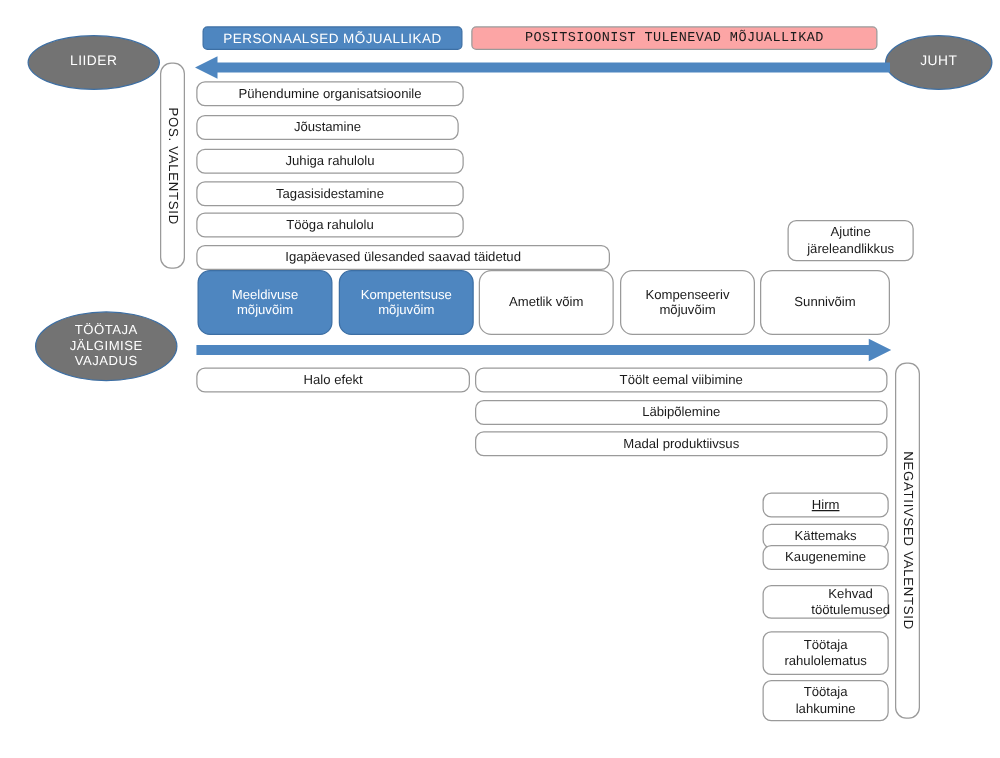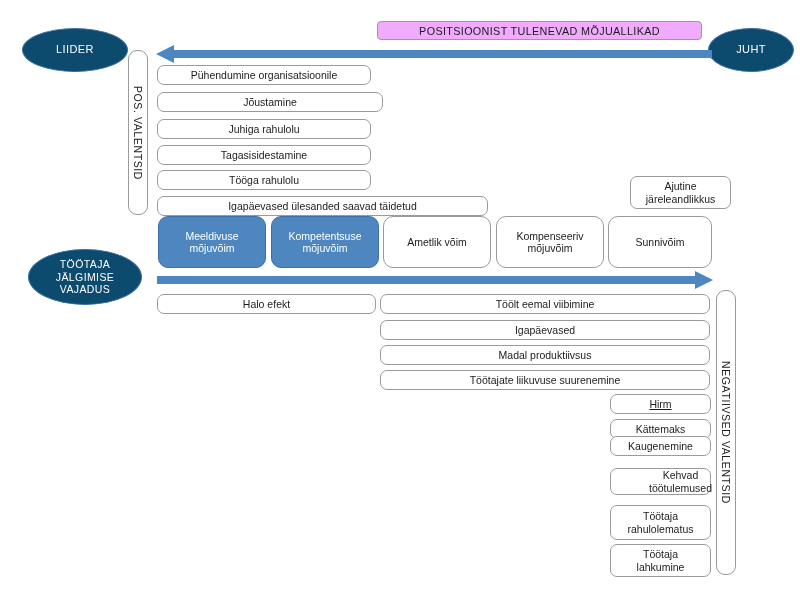--- a/index.html
+++ b/index.html
@@ -37,21 +37,21 @@
     background: #4e86c0;
     border: 1px solid #3d6fa4;
     color: #ffffff;
   }
   .box.r10 { border-radius: 10px; }
 
   
   .ellipse {
     position: absolute;
     box-sizing: border-box;
-    background: #0c4a6e;
+    background: #737373;
     border: 1px solid #3d6fa4;
     border-radius: 50%;
     color: #ffffff;
     display: flex;
     align-items: center;
     justify-content: center;
     text-align: center;
     font-size: 11px;
     line-height: 1.22;
     letter-spacing: .4px;
@@ -69,23 +69,24 @@
     font-size: 10.8px;
     letter-spacing: .35px;
     border-radius: 4px;
   }
   .band.blue {
     background: #4e86c0;
     border: 1px solid #3d6fa4;
     color: #ffffff;
   }
   .band.white {
-    background: #f0abfc;
+    background: #fca5a5;
     border: 1px solid #9a9a9a;
     color: #1b1b1b;
+    font-family: Liberation Mono, monospace;
   }
 
   
   .rail {
     position: absolute;
     box-sizing: border-box;
     border: 1px solid #9a9a9a;
     border-radius: 9px;
     background: #ffffff;
     display: flex;
@@ -114,35 +115,36 @@
 <div id="canvas">
 
   <div class="ellipse" style="left:22px; top:28px; width:106px; height:44px;">LIIDER</div>
 
   <div class="ellipse" style="left:708px; top:28px; width:86px; height:44px;text-align:center;">JUHT</div>
 
   <div class="ellipse" style="left:28px; top:249px; width:114px; height:56px; font-size:10.5px;">TÖÖTAJA
 JÄLGIMISE
 VAJADUS</div>
 
+  <div class="band blue" style="left:162px; top:21px; width:208px; height:19px;">PERSONAALSED MÕJUALLIKAD</div>
 
   <div class="band white" style="left:377px; top:21px; width:325px; height:19px;">POSITSIOONIST TULENEVAD MÕJUALLIKAD</div>
 
   <div class="arrow" style="left:156px; top:44px;">
     <svg width="556" height="20" viewBox="0 0 556 20">
       <polygon points="0,10 18,1 18,6 556,6 556,14 18,14 18,19" fill="#4e86c0"></polygon>
     </svg>
   </div>
 
   <div class="rail" style="left:128px; top:50px; width:20px; height:165px;">
     <span>POS. VALENTSID</span>
   </div>
 
   <div class="box" style="left:157px; top:65px; width:214px; height:20px;">Pühendumine organisatsioonile</div>
-  <div class="box" style="left:157px; top:92px; width:226px; height:20px;">Jõustamine</div>
+  <div class="box" style="left:157px; top:92px; width:210px; height:20px;">Jõustamine</div>
   <div class="box" style="left:157px; top:119px; width:214px; height:20px;">Juhiga rahulolu</div>
   <div class="box" style="left:157px; top:145px; width:214px; height:20px;">Tagasisidestamine</div>
   <div class="box" style="left:157px; top:196px; width:331px; height:20px;">Igapäevased ülesanded saavad täidetud</div>
   <div class="box" style="left:157px; top:170px; width:214px; height:20px;">Tööga rahulolu</div>
 
   <div class="box" style="left:630px; top:176px; width:101px; height:33px;">Ajutine
 järeleandlikkus</div>
 
   <div class="box r10 filled" style="left:158px; top:216px; width:108px; height:52px;">Meeldivuse
 mõjuvõim</div>
@@ -158,23 +160,22 @@
       <polygon points="556,10 538,1 538,6 0,6 0,14 538,14 538,19" fill="#4e86c0"></polygon>
     </svg>
   </div>
 
   <div class="rail" style="left:716px; top:290px; width:20px; height:285px;">
     <span>NEGATIIVSED VALENTSID</span>
   </div>
 
   <div class="box" style="left:157px; top:294px; width:219px; height:20px;">Halo efekt</div>
   <div class="box" style="left:380px; top:294px; width:330px; height:20px;">Töölt eemal viibimine</div>
-  <div class="box" style="left:380px; top:320px; width:330px; height:20px;">Igapäevased</div>
+  <div class="box" style="left:380px; top:320px; width:330px; height:20px;">Läbipõlemine</div>
   <div class="box" style="left:380px; top:345px; width:330px; height:20px;">Madal produktiivsus</div>
-  <div class="box" style="left:380px; top:370px; width:330px; height:20px;">Töötajate liikuvuse suurenemine</div>
 
   <div class="box" style="left:610px; top:394px; width:101px; height:20px;text-decoration:underline;">Hirm</div>
   <div class="box" style="left:610px; top:419px; width:101px; height:20px;">Kättemaks</div>
   <div class="box" style="left:610px; top:436px; width:101px; height:20px;">Kaugenemine</div>
   <div class="box" style="left:610px; top:468px; width:101px; height:27px;padding-left:44px;">Kehvad
 töötulemused</div>
   <div class="box" style="left:610px; top:505px; width:101px; height:35px;">Töötaja
 rahulolematus</div>
   <div class="box" style="left:610px; top:544px; width:101px; height:33px;">Töötaja
 lahkumine</div>

